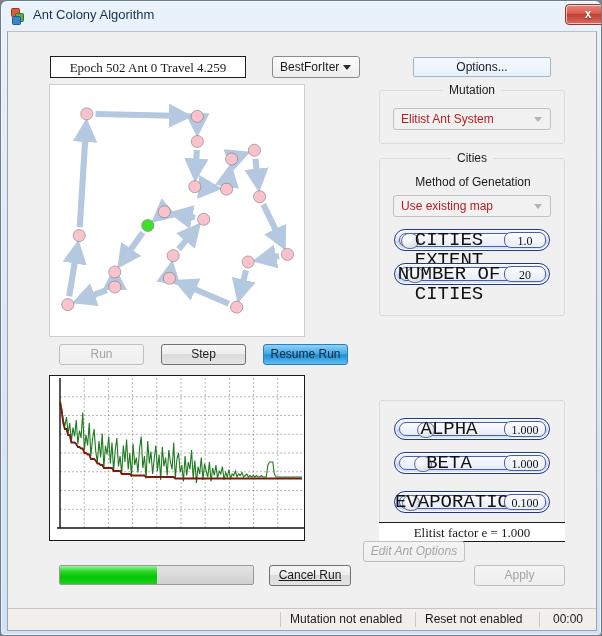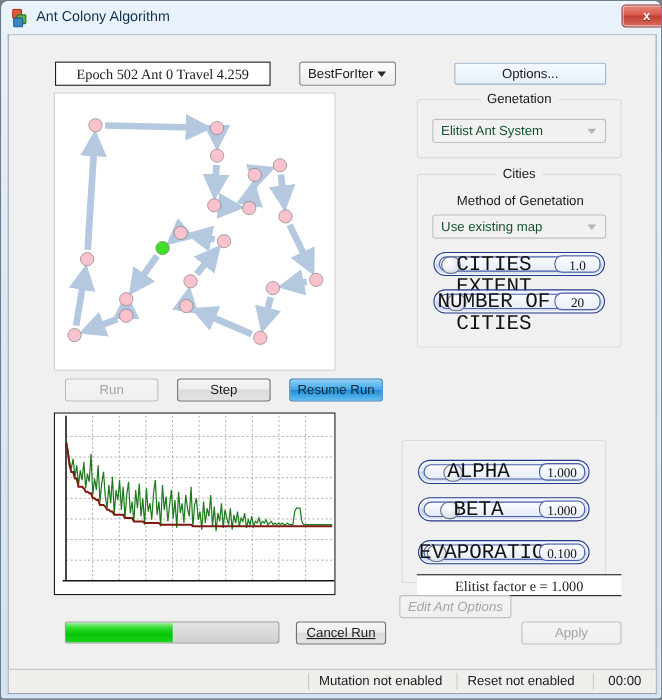--- a/index.html
+++ b/index.html
@@ -52,21 +52,21 @@
 
   .textfield{
     position:absolute;box-sizing:border-box;background:#fff;border:1px solid #1d1d1d;
     font-family:"Liberation Serif",serif;font-size:13px;color:#1a1a1a;text-align:center;
   }
   .combo{
     position:absolute;box-sizing:border-box;border:1px solid #8b8b8b;border-radius:3px;
     background:linear-gradient(to bottom,#fdfdfd,#ececec);
     font-size:12px;color:#1a1a1a;
   }
-  .combo.disabled{border-color:#c0c0c0;background:#f1f1f1;color:#14532d;}
+  .combo.disabled{border-color:#c0c0c0;background:#f1f1f1;color:#b91c1c;}
   .combo .cbtext{position:absolute;left:7px;top:50%;transform:translateY(-50%);}
   .combo .arrow{
     position:absolute;right:8px;top:50%;margin-top:-2px;width:0;height:0;
     border-left:4px solid transparent;border-right:4px solid transparent;border-top:5px solid #2b2b2b;
   }
   .combo.disabled .arrow{border-top-color:#b4b4b4;}
 
   .groupbox{position:absolute;box-sizing:border-box;border:1px solid #dcdcdc;border-radius:3px;}
   .group-title{
     position:absolute;top:-8px;left:50%;transform:translateX(-50%);
@@ -236,21 +236,21 @@
             <line x1="7" y1="152" x2="254" y2="152" stroke="#111" stroke-width="1.4"></line>
           </g>
         <g id="chart-series">
             <polyline points="10.00,23.00 11.62,32.00 13.25,44.00 14.87,50.00 16.50,41.00 18.12,57.50 19.74,47.00 21.37,65.00 22.99,51.50 24.62,60.50 26.24,44.00 27.87,68.00 29.49,54.50 31.11,62.00 32.74,36.50 34.36,74.00 35.99,59.00 37.61,69.50 39.23,47.00 40.86,80.00 42.48,63.50 44.11,53.00 45.73,75.50 47.36,86.00 48.98,65.00 50.60,81.50 52.23,57.50 53.85,92.00 55.48,69.50 57.10,78.50 58.72,60.50 60.35,87.50 61.97,66.50 63.60,95.00 65.22,74.00 66.85,62.00 68.47,90.50 70.09,80.00 71.72,98.00 73.34,69.50 74.97,86.00 76.59,63.50 78.21,93.50 79.84,77.00 81.46,101.00 83.09,68.00 84.71,89.00 86.34,81.50 87.96,96.50 89.58,72.50 91.21,60.50 92.83,92.00 94.46,80.00 96.08,102.50 97.70,65.00 99.33,87.50 100.95,75.50 102.58,98.00 104.20,83.00 105.83,69.50 107.45,95.00 109.07,78.50 110.70,104.00 112.32,71.00 113.95,90.50 115.57,81.50 117.19,99.50 118.82,74.00 120.44,86.00 122.07,93.50 123.69,66.50 125.32,102.50 126.94,83.00 128.56,77.00 130.19,96.50 131.81,89.00 133.44,105.50 135.06,80.00 136.68,99.50 138.31,86.00 139.93,93.50 141.56,74.00 143.18,102.50 144.81,84.50 146.43,107.00 148.05,90.50 149.68,98.00 151.30,81.50 152.93,104.00 154.55,87.50 156.17,95.00 157.80,101.00 159.42,86.00 161.05,105.50 162.67,92.00 164.30,99.50 165.92,89.00 167.54,102.50 169.17,95.00 170.79,98.00 172.42,90.50 174.04,104.00 175.66,96.50 177.29,101.00 178.91,93.50 180.54,102.50 182.16,98.00 183.79,99.50 185.41,95.00 187.03,101.00 188.66,98.00 190.28,99.50 191.91,96.50 193.53,101.00 195.15,99.50 196.78,98.00 198.40,101.00 200.03,99.50 201.65,101.00 203.28,99.50 204.90,101.00 206.52,99.50 208.15,101.00 209.77,101.00 211.40,99.50 213.02,101.00 214.64,101.00 216.27,101.00 217.89,89.00 219.52,86.00 221.14,86.00 222.77,86.00 224.39,98.00 226.01,101.00 227.64,101.00 229.26,101.00 230.89,101.00 232.51,101.00 234.13,101.00 235.76,101.00 237.38,101.00 239.01,101.00 240.63,101.00 242.26,101.00 243.88,101.00 245.50,101.00 247.13,101.00 248.75,101.00 250.38,101.00 252.00,101.00" fill="none" stroke="#1d7a1d" stroke-width="1.1"></polyline>
             <polyline points="10.00,26.00 11.62,35.00 13.25,47.00 14.87,53.00 16.50,53.00 18.12,59.00 19.74,59.00 21.37,66.50 22.99,66.50 24.62,66.50 26.24,68.00 27.87,71.00 29.49,71.00 31.11,72.50 32.74,72.50 34.36,77.00 35.99,77.00 37.61,78.50 39.23,78.50 40.86,83.00 42.48,83.00 44.11,83.00 45.73,84.50 47.36,87.50 48.98,87.50 50.60,89.00 52.23,89.00 53.85,92.00 55.48,92.00 57.10,92.00 58.72,92.00 60.35,92.00 61.97,92.00 63.60,95.00 65.22,95.00 66.85,95.00 68.47,95.00 70.09,95.00 71.72,98.00 73.34,98.00 74.97,98.00 76.59,98.00 78.21,98.00 79.84,98.00 81.46,99.50 83.09,99.50 84.71,99.50 86.34,99.50 87.96,99.50 89.58,99.50 91.21,99.50 92.83,99.50 94.46,99.50 96.08,101.00 97.70,101.00 99.33,101.00 100.95,101.00 102.58,101.00 104.20,101.00 105.83,101.00 107.45,101.00 109.07,101.00 110.70,101.00 112.32,101.00 113.95,101.00 115.57,101.00 117.19,101.00 118.82,101.00 120.44,101.00 122.07,101.00 123.69,101.00 125.32,102.50 126.94,102.50 128.56,102.50 130.19,102.50 131.81,102.50 133.44,102.50 135.06,102.50 136.68,102.50 138.31,102.50 139.93,102.50 141.56,102.50 143.18,102.50 144.81,102.50 146.43,102.50 148.05,102.50 149.68,102.50 151.30,102.50 152.93,102.50 154.55,102.50 156.17,102.50 157.80,102.50 159.42,102.50 161.05,102.50 162.67,102.50 164.30,102.50 165.92,102.50 167.54,102.50 169.17,102.50 170.79,102.50 172.42,102.50 174.04,102.50 175.66,102.50 177.29,102.50 178.91,102.50 180.54,102.50 182.16,102.50 183.79,102.50 185.41,102.50 187.03,102.50 188.66,102.50 190.28,102.50 191.91,102.50 193.53,102.50 195.15,102.50 196.78,102.50 198.40,102.50 200.03,102.50 201.65,102.50 203.28,102.50 204.90,102.50 206.52,102.50 208.15,102.50 209.77,102.50 211.40,102.50 213.02,102.50 214.64,102.50 216.27,102.50 217.89,102.50 219.52,102.50 221.14,102.50 222.77,102.50 224.39,102.50 226.01,102.50 227.64,102.50 229.26,102.50 230.89,102.50 232.51,102.50 234.13,102.50 235.76,102.50 237.38,102.50 239.01,102.50 240.63,102.50 242.26,102.50 243.88,102.50 245.50,102.50 247.13,102.50 248.75,102.50 250.38,102.50 252.00,102.50" fill="none" stroke="#7b1a0d" stroke-width="1.8"></polyline>
           </g>
       </svg>
     </div>
 
     <div class="groupbox" style="left:371px;top:58px;width:186px;height:54px;">
-      <span class="group-title">Genetation</span>
+      <span class="group-title">Mutation</span>
       <div class="combo disabled" style="left:13px;top:17px;width:158px;height:22px;">
         <span class="cbtext">Elitist Ant System</span>
         <span class="arrow"></span>
       </div>
     </div>
 
     <div class="groupbox" style="left:371px;top:126px;width:186px;height:158px;">
       <span class="group-title">Cities</span>
       <span class="plainlabel" style="left:0;top:16px;width:186px;">Method of Genetation</span>
       <div class="combo disabled" style="left:13px;top:36px;width:158px;height:22px;">
@@ -267,21 +267,21 @@
 
       <div class="slider" style="left:14px;top:104px;width:156px;">
         <div class="track"></div>
         <div class="thumb" style="left:11px;"></div>
         <div class="slabel">NUMBER OF CITIES</div>
         <div class="sval">20</div>
       </div>
     </div>
 
 
-    <div class="groupbox" style="left:357px;top:368px;width:186px;height:130px;">
+    <div class="groupbox" style="left:371px;top:368px;width:186px;height:130px;">
       <div class="slider" style="left:14px;top:17px;width:156px;">
         <div class="track"></div>
         <div class="thumb" style="left:22px;"></div>
         <div class="slabel">ALPHA</div>
         <div class="sval">1.000</div>
       </div>
       <div class="slider" style="left:14px;top:51px;width:156px;">
         <div class="track"></div>
         <div class="thumb" style="left:19px;"></div>
         <div class="slabel">BETA</div>

